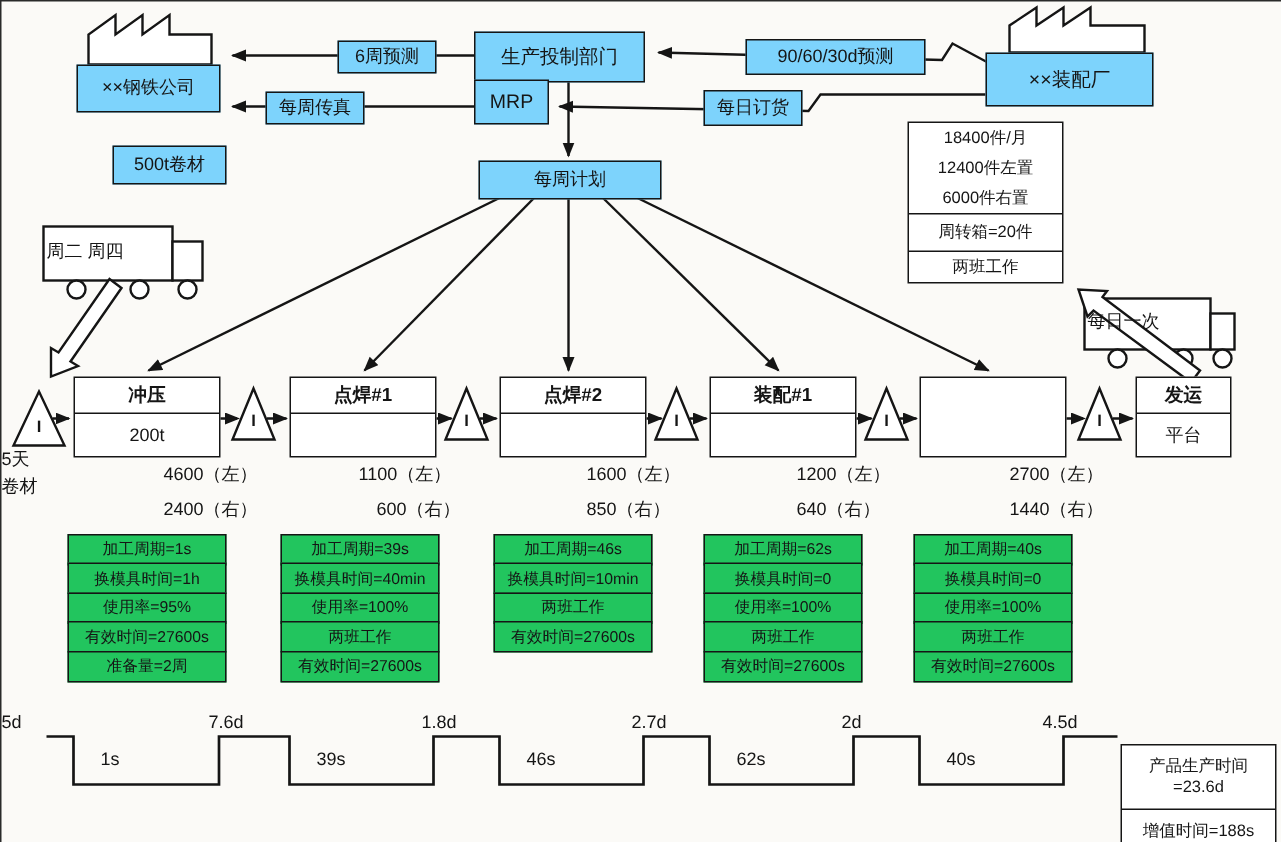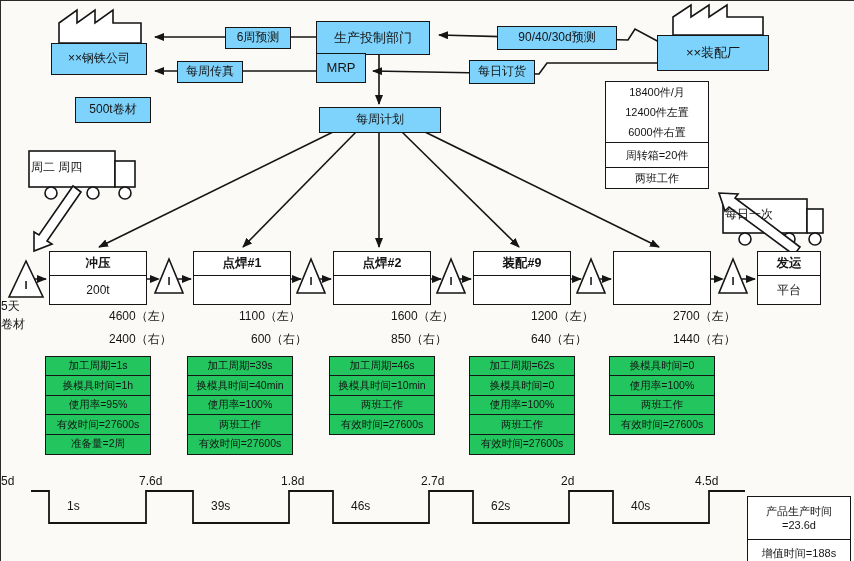--- a/index.html
+++ b/index.html
@@ -89,21 +89,21 @@
       <polygon points="718,292 746,292 732,258"></polygon>
     </g>
   </svg>
 
   <div class="box" style="left:50px;top:42px;width:94px;height:30px">××钢铁公司</div>
   <div class="box" style="left:656px;top:34px;width:110px;height:34px;font-size:13px">××装配厂</div>
   <div class="box" style="left:315px;top:20px;width:112px;height:32px;font-size:13px">生产投制部门</div>
   <div class="box" style="left:315px;top:52px;width:48px;height:28px;font-size:13px">MRP</div>
   <div class="box" style="left:224px;top:26px;width:64px;height:20px">6周预测</div>
   <div class="box" style="left:176px;top:60px;width:64px;height:20px">每周传真</div>
-  <div class="box" style="left:496px;top:25px;width:118px;height:22px">90/40/30d预测</div>
+  <div class="box" style="left:496px;top:25px;width:118px;height:22px">90/60/30d预测</div>
   <div class="box" style="left:468px;top:59px;width:64px;height:22px">每日订货</div>
   <div class="box" style="left:318px;top:106px;width:120px;height:24px">每周计划</div>
   <div class="box" style="left:74px;top:96px;width:74px;height:24px">500t卷材</div>
 
   <div class="lbl" style="left:30px;top:160px;width:84px">周二 周四</div>
   <div class="lbl" style="left:724px;top:207px;width:82px">每日一次</div>
 
   <div class="ibox" style="left:604px;top:80px;width:102px;height:106px">
     <div class="irow" style="height:20px">18400件/月</div>
     <div class="irow" style="height:20px">12400件左置</div>
@@ -128,21 +128,21 @@
   </div>
   <div class="proc" style="left:192px;top:250px;width:96px;height:52px">
     <div class="pt">点焊#1</div>
     <div class="pb"></div>
   </div>
   <div class="proc" style="left:332px;top:250px;width:96px;height:52px">
     <div class="pt">点焊#2</div>
     <div class="pb"></div>
   </div>
   <div class="proc" style="left:472px;top:250px;width:96px;height:52px">
-    <div class="pt">装配#9</div>
+    <div class="pt">装配#1</div>
     <div class="pb"></div>
   </div>
   <div class="proc" style="left:612px;top:250px;width:96px;height:52px">
     <div class="pb"></div>
   </div>
   <div class="proc" style="left:756px;top:250px;width:62px;height:52px">
     <div class="pt">发运</div>
     <div class="pb">平台</div>
   </div>
 
@@ -178,20 +178,21 @@
     <div class="metric">有效时间=27600s</div>
   </div>
   <div class="mbox" style="left:468px;top:356px">
     <div class="metric">加工周期=62s</div>
     <div class="metric">换模具时间=0</div>
     <div class="metric">使用率=100%</div>
     <div class="metric">两班工作</div>
     <div class="metric">有效时间=27600s</div>
   </div>
   <div class="mbox" style="left:608px;top:356px">
+    <div class="metric">加工周期=40s</div>
     <div class="metric">换模具时间=0</div>
     <div class="metric">使用率=100%</div>
     <div class="metric">两班工作</div>
     <div class="metric">有效时间=27600s</div>
   </div>
 
   <div class="lbl" style="left:0px;top:474px;width:40px">5d</div>
   <div class="lbl" style="left:138px;top:474px;width:60px">7.6d</div>
   <div class="lbl" style="left:280px;top:474px;width:60px">1.8d</div>
   <div class="lbl" style="left:420px;top:474px;width:60px">2.7d</div>

